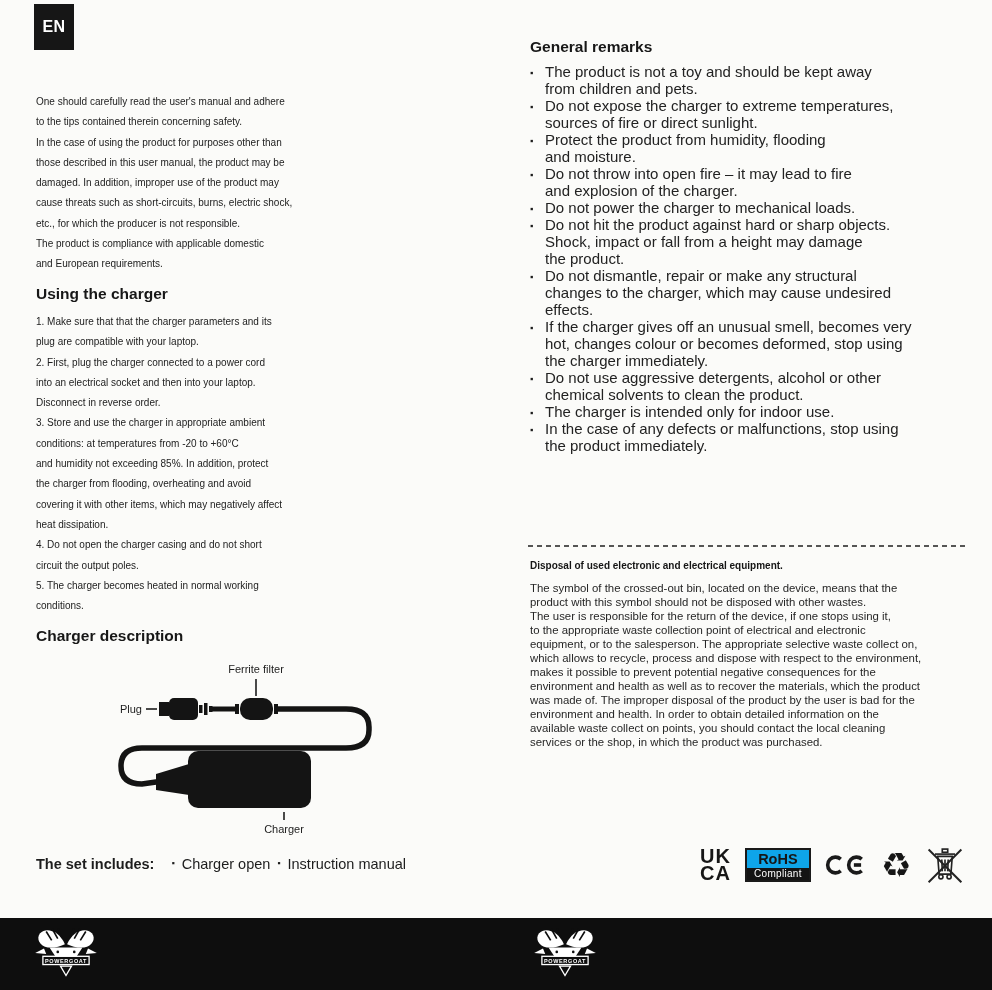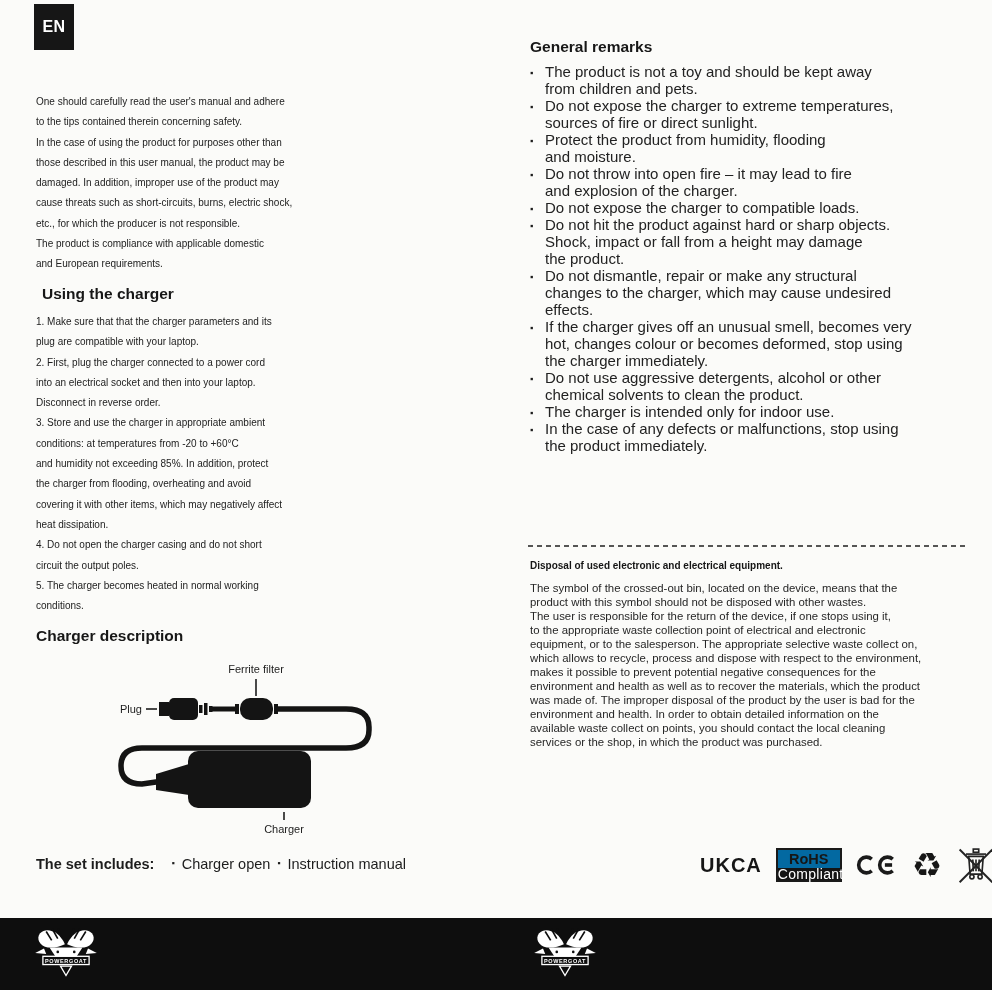--- a/index.html
+++ b/index.html
@@ -20,21 +20,21 @@
     font-size:16px;font-weight:bold;letter-spacing:.5px;
   }
   
   .h{font-size:15.5px;font-weight:bold;color:#171717;}
   .body-text{
     font-size:10px;line-height:20.3px;color:#222;
     white-space:pre-line;width:460px;
   }
   .safety-heading{left:36px;top:66px;}
   .safety-body{left:36px;top:92px;}
-  .using-heading{left:42px;top:285px;}
+  .using-heading{left:36px;top:285px;}
   .using-body{left:36px;top:312px;}
   .desc-heading{left:36px;top:627px;}
   .diagram{left:58px;top:655px;}
   
   .set-includes{left:36px;top:856px;display:flex;align-items:center;font-size:14.5px;color:#1d1d1d;}
   .set-includes .lbl{font-weight:bold;margin-right:10px;}
   .sq{font-size:9px;margin:0 7px;position:relative;top:-1px;}
   
   .general-heading{left:530px;top:38px;}
   .bullet-list{left:530px;top:63px;width:438px;}
@@ -45,24 +45,24 @@
     left:528px;top:545px;width:438px;height:2px;
     background:repeating-linear-gradient(90deg,#555 0 5px,transparent 5px 9px);
   }
   .disposal-heading{left:530px;top:560px;font-size:10px;font-weight:bold;color:#151515;}
   .disposal-body{
     left:530px;top:581px;width:446px;
     font-size:11.4px;line-height:14px;color:#262626;white-space:pre-line;
   }
   
   .cert-row{left:700px;top:845px;display:flex;align-items:center;gap:14px;}
-  .ukca{font-weight:800;font-size:20px;line-height:0.84;letter-spacing:1px;color:#161616;display:flex;flex-direction:row;}
-  .rohs{width:62px;border:2.5px solid #1a1a1a;background:#0369a1;text-align:center;}
+  .ukca{font-weight:800;font-size:20px;line-height:0.84;letter-spacing:1px;color:#161616;display:flex;flex-direction:column;}
+  .rohs{width:62px;border:2.5px solid #1a1a1a;background:#0ea5e9;text-align:center;}
   .rohs-title{font-size:14.5px;font-weight:800;color:#161616;line-height:18px;}
-  .rohs-sub{background:#141414;color:#fff;font-size:14px;line-height:12px;letter-spacing:.3px;}
+  .rohs-sub{background:#141414;color:#fff;font-size:10px;line-height:12px;letter-spacing:.3px;}
   .recycle{font-size:34px;color:#161616;line-height:1;}
   
   .footer-bar{left:0;top:918px;width:992px;height:72px;background:#0e0e0e;}
   .goat-logo{position:absolute;top:4px;width:66px;height:62px;}
   .goat-1{left:33px;}
   .goat-2{left:532px;}
   svg text{font-family:"Liberation Sans", sans-serif;}
   .diag-label{font-size:11px;fill:#1d1d1d;}
 </style>
 </head>
@@ -154,21 +154,21 @@
         <span class="bullet-text">Protect the product from humidity, flooding
 and moisture.</span>
       </div>
     <div class="bullet-row">
         <span class="bullet">▪</span>
         <span class="bullet-text">Do not throw into open fire – it may lead to fire
 and explosion of the charger.</span>
       </div>
     <div class="bullet-row">
         <span class="bullet">▪</span>
-        <span class="bullet-text">Do not expose the charger to compatible loads.</span>
+        <span class="bullet-text">Do not power the charger to mechanical loads.</span>
       </div>
     <div class="bullet-row">
         <span class="bullet">▪</span>
         <span class="bullet-text">Do not hit the product against hard or sharp objects.
 Shock, impact or fall from a height may damage
 the product.</span>
       </div>
     <div class="bullet-row">
         <span class="bullet">▪</span>
         <span class="bullet-text">Do not dismantle, repair or make any structural

